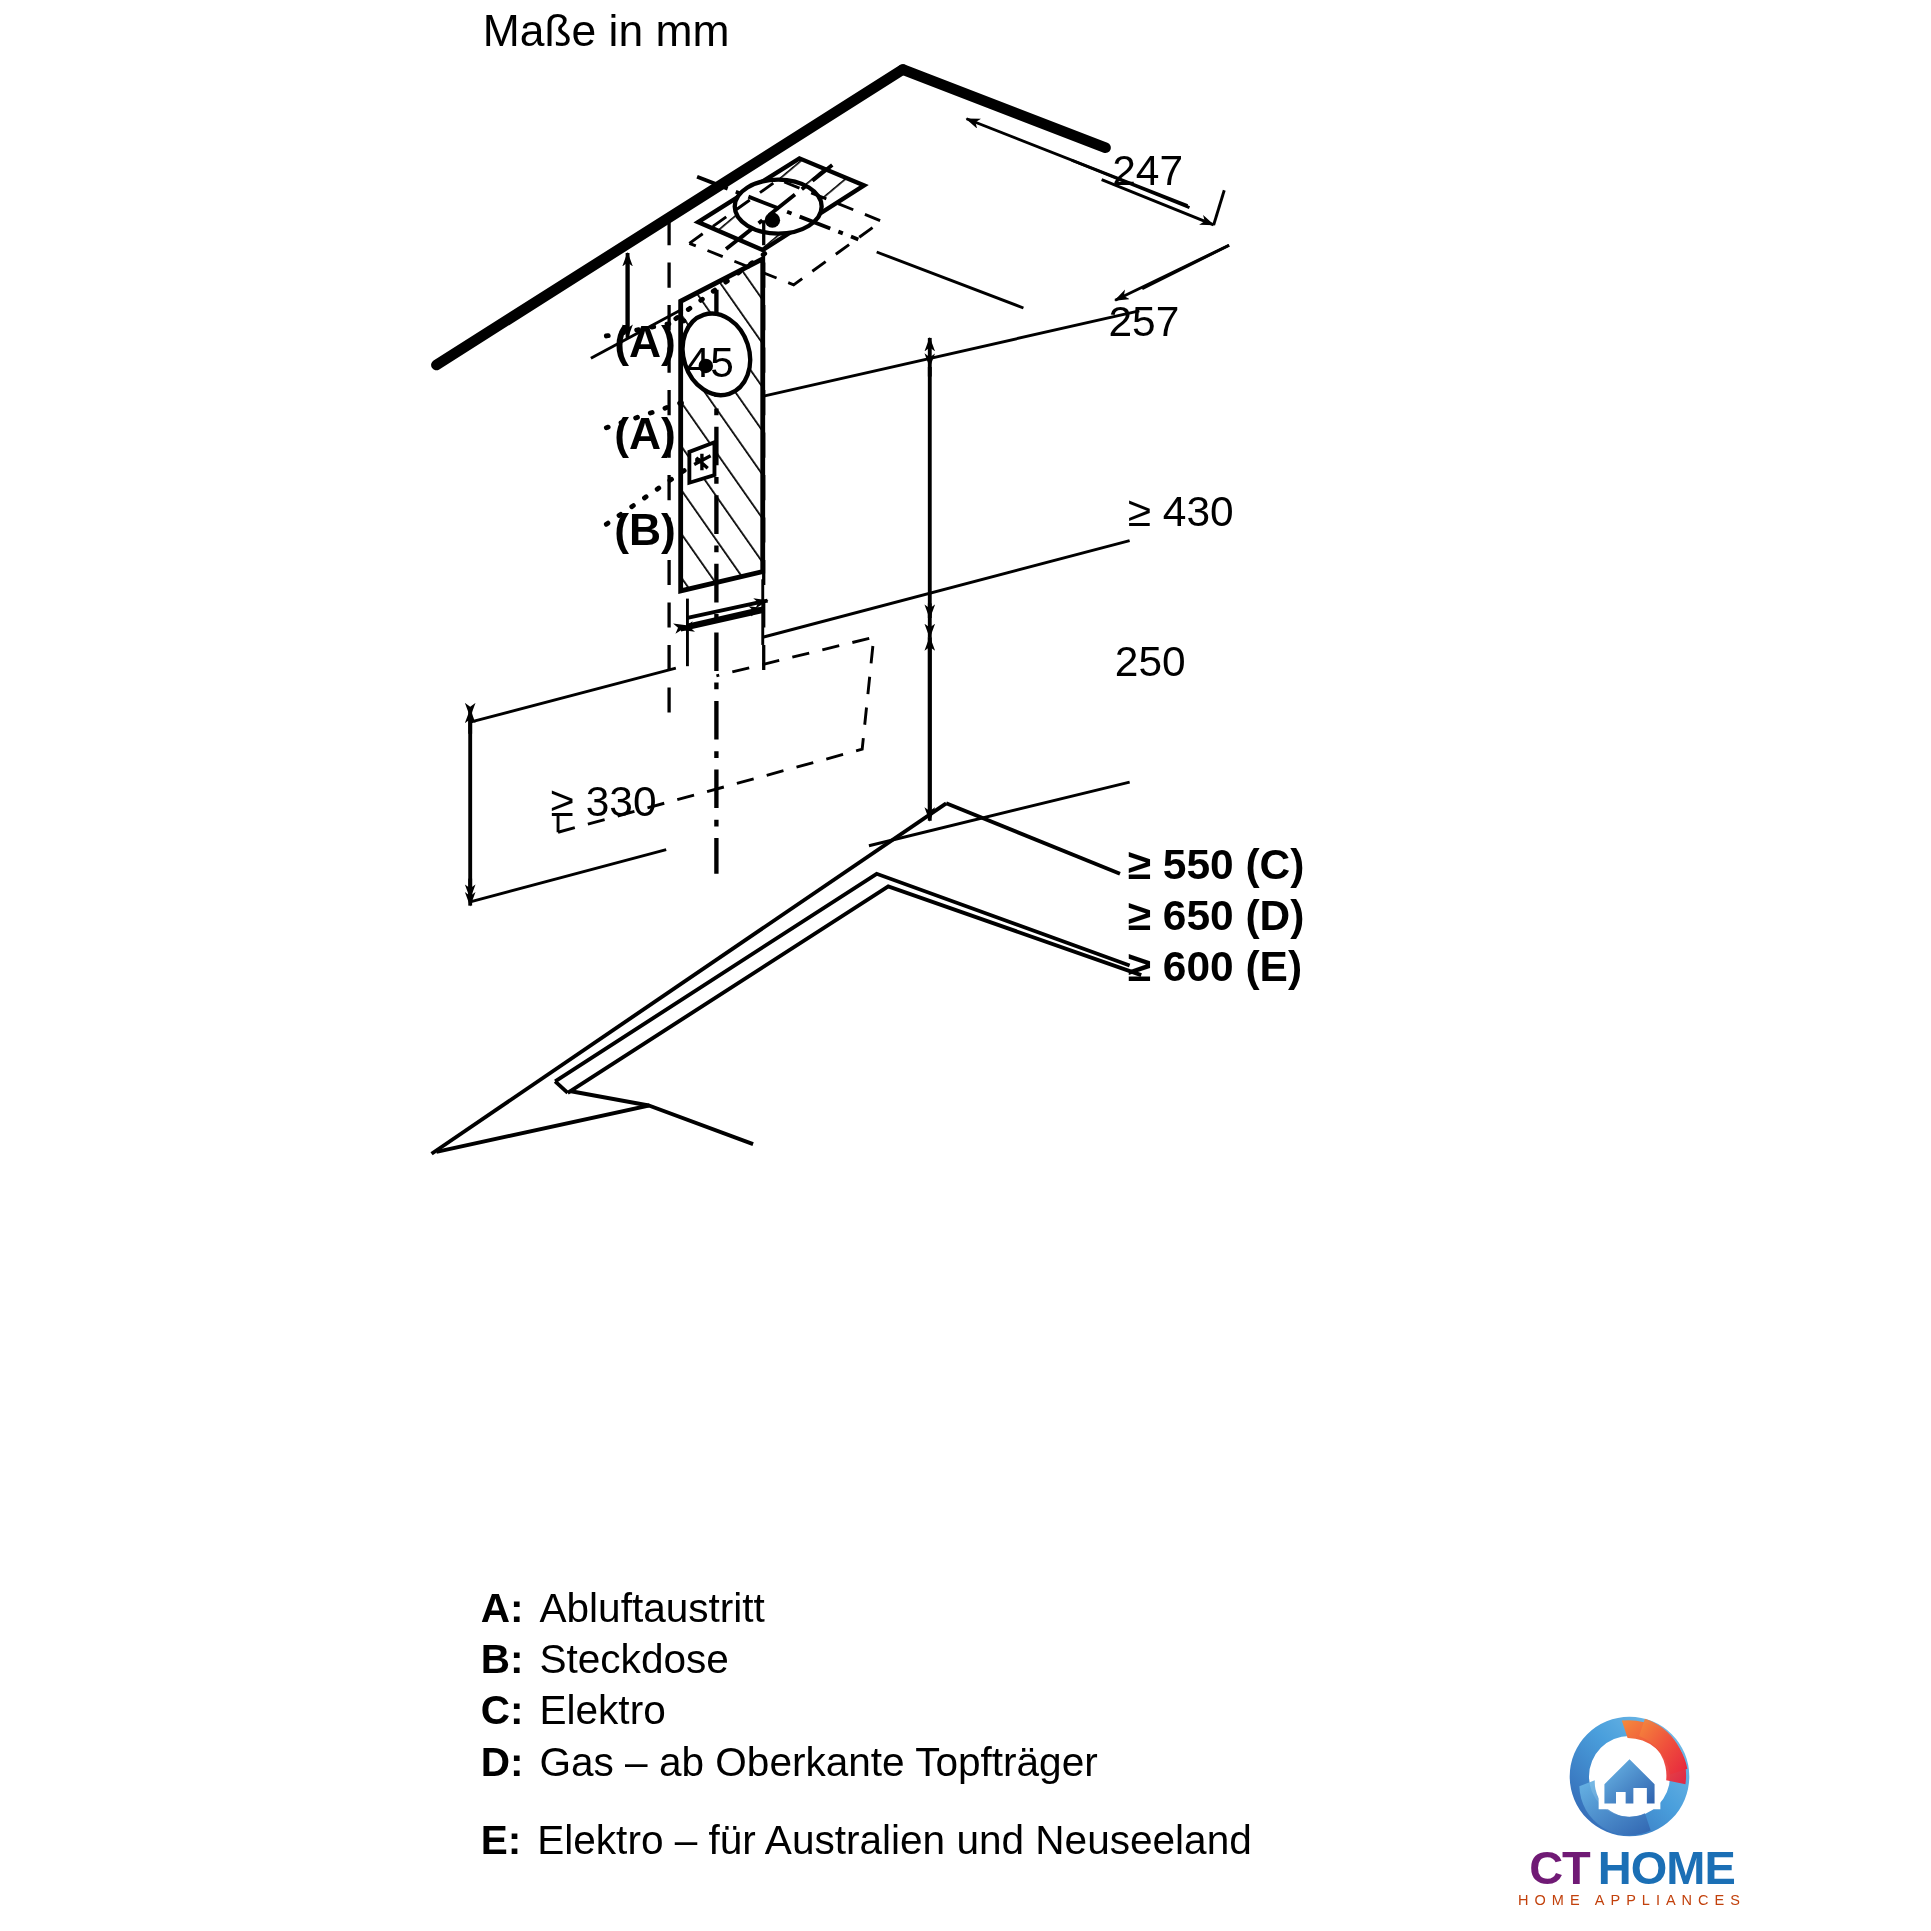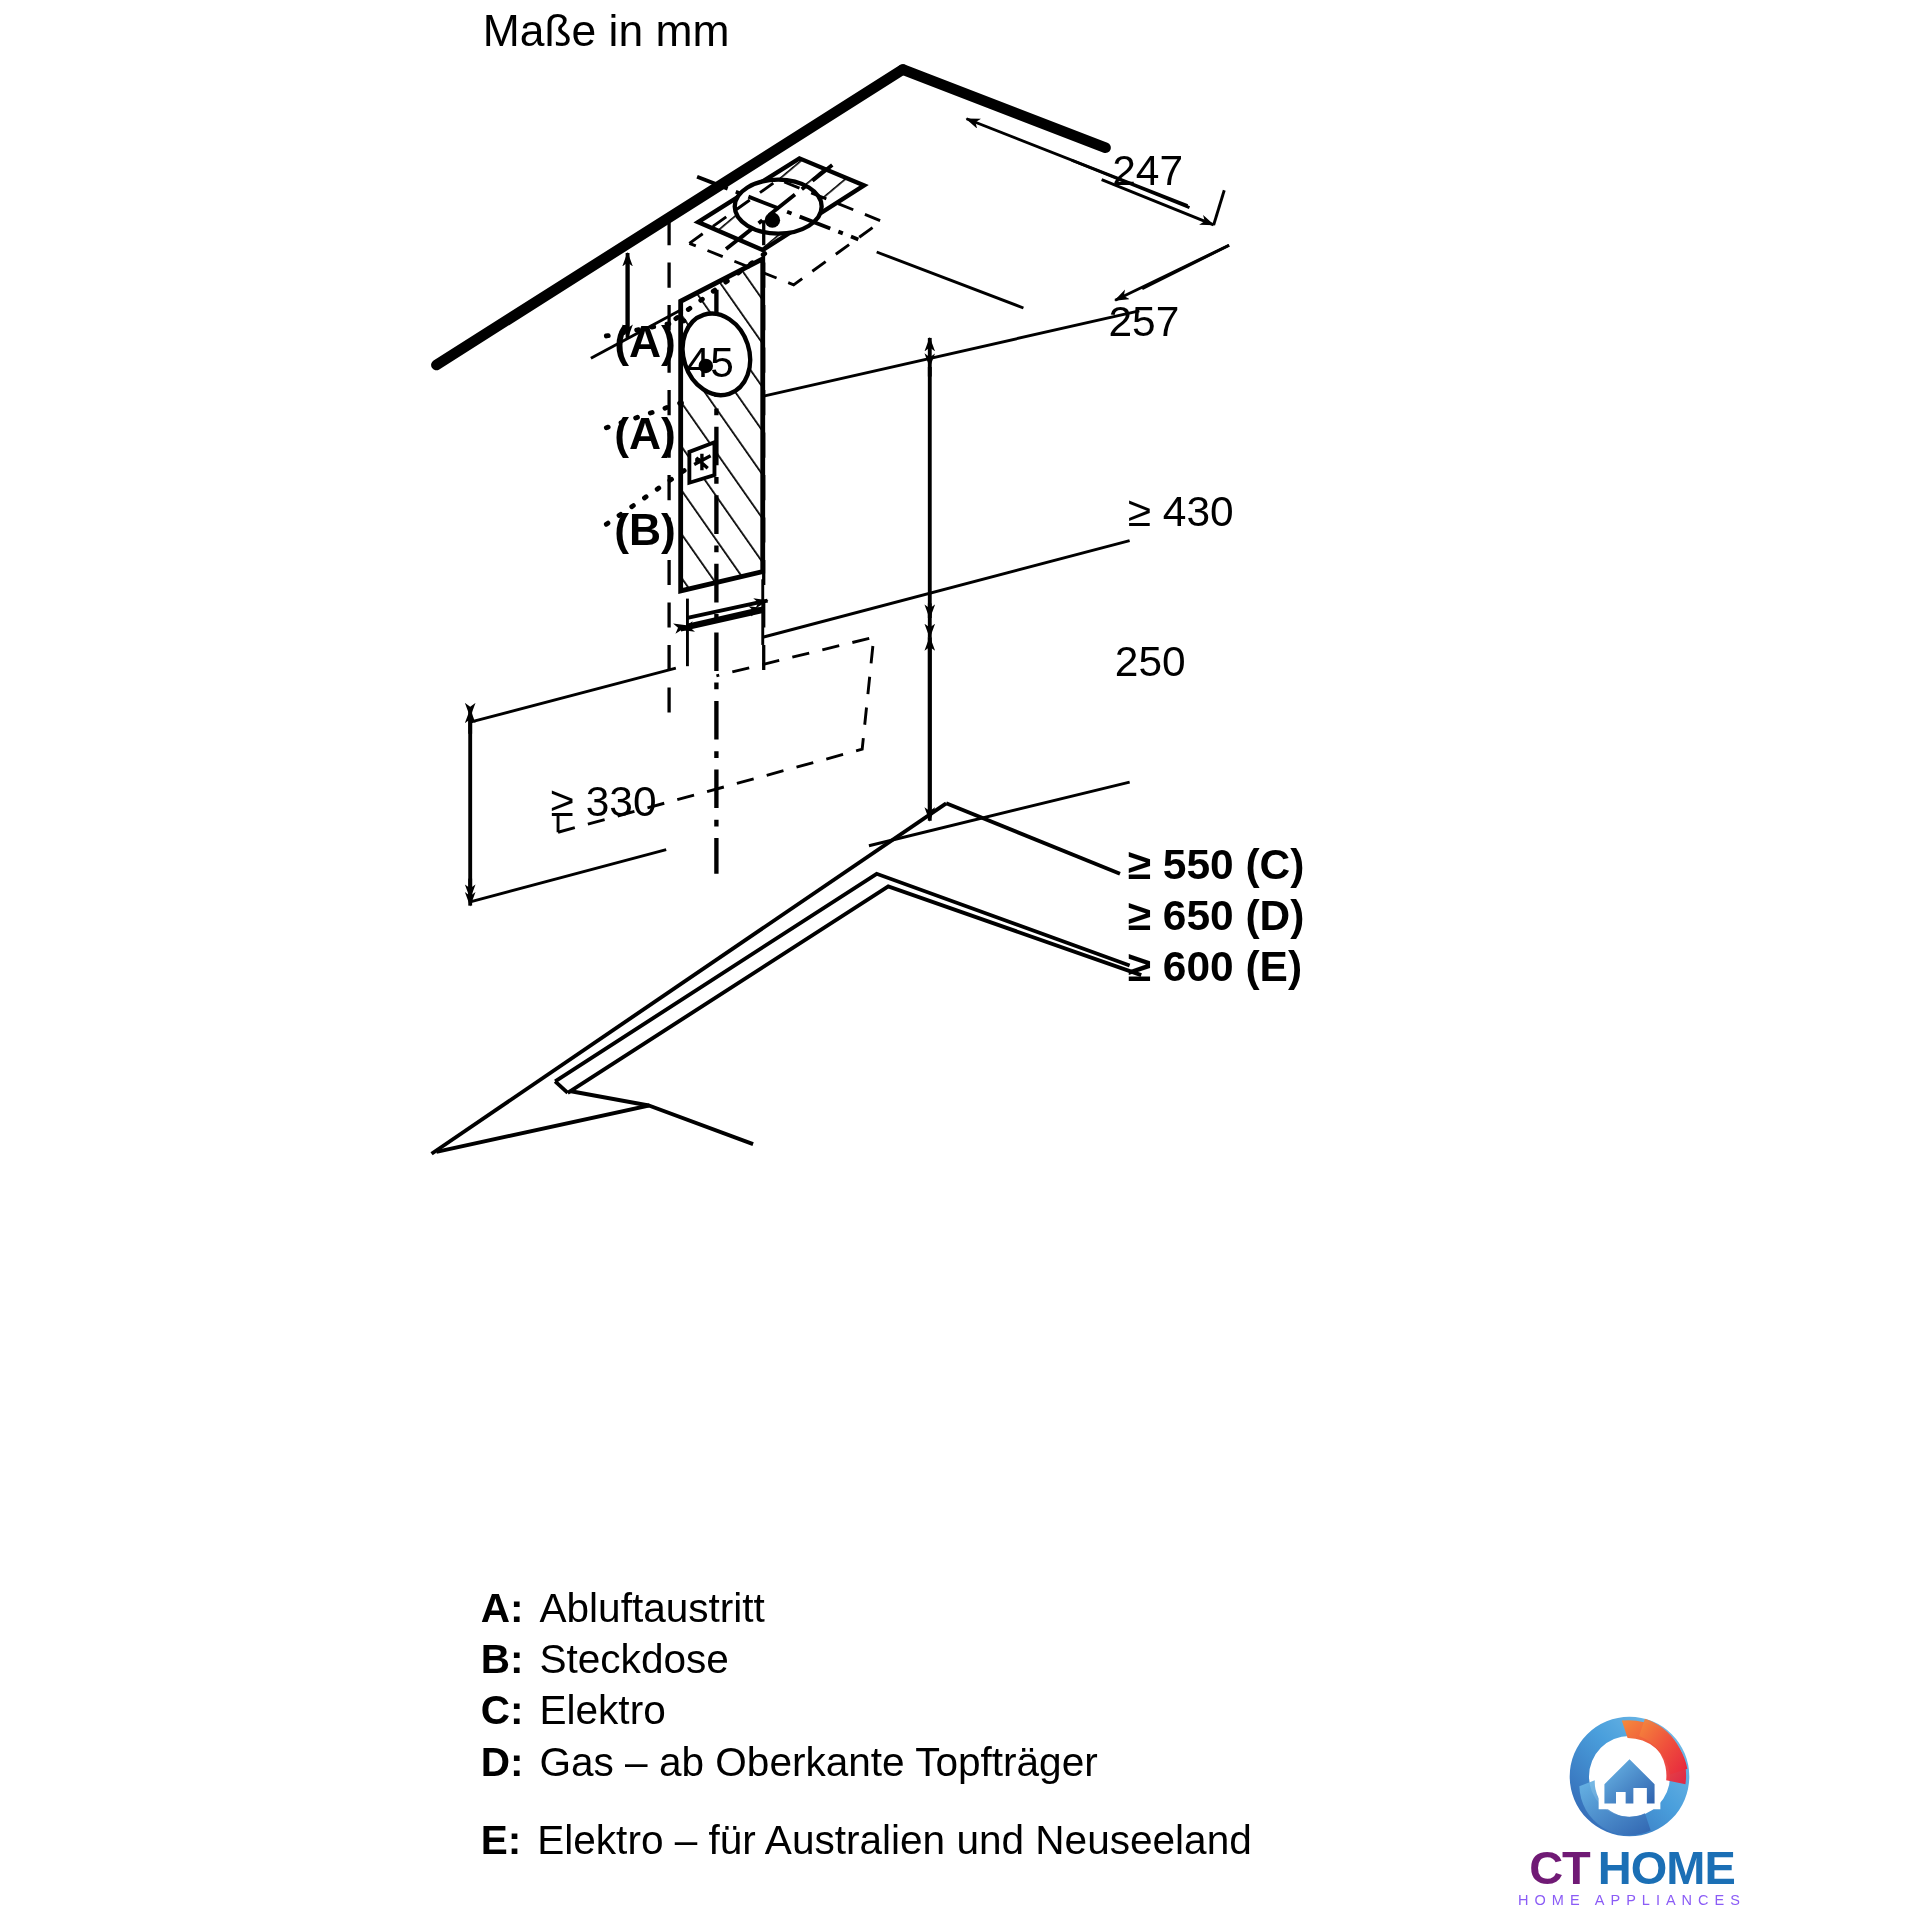--- a/index.html
+++ b/index.html
@@ -14,21 +14,21 @@
   .t-leg{font-size:42px;}
   .t-legb{font-size:42px;font-weight:bold;}
   .t-lbl{font-size:46px;font-weight:bold;}
   .logo-wrap{position:absolute;left:1487px;top:1709px;width:290px;height:203px;}
   .logo-mark{position:absolute;left:75px;top:0;width:135px;height:135px;}
   .logo-txt{position:absolute;left:0;top:135px;width:290px;text-align:center;
             font-size:47px;font-weight:bold;letter-spacing:-1px;line-height:1;}
   .logo-ct{color:#701a75;}
   .logo-home{color:#1b6fb5;margin-left:8px;}
   .logo-sub{position:absolute;left:0;top:183px;width:290px;text-align:center;
-            font-size:14.5px;color:#8b5cf6;letter-spacing:6px;font-weight:normal;}
+            font-size:14.5px;color:#c2410c;letter-spacing:6px;font-weight:normal;}
 </style>
 </head>
 <body>
 
 <div id="diagram-root">
 
   <svg class="dwg" viewBox="0 0 2000 2000" xmlns="http://www.w3.org/2000/svg">
     <defs>
       <marker id="ah" markerWidth="16" markerHeight="16" refX="14" refY="5.5" orient="auto" markerUnits="userSpaceOnUse">
         <path d="M0,0 L15,5.5 L0,11 L4,5.5 Z" fill="#000"></path>

